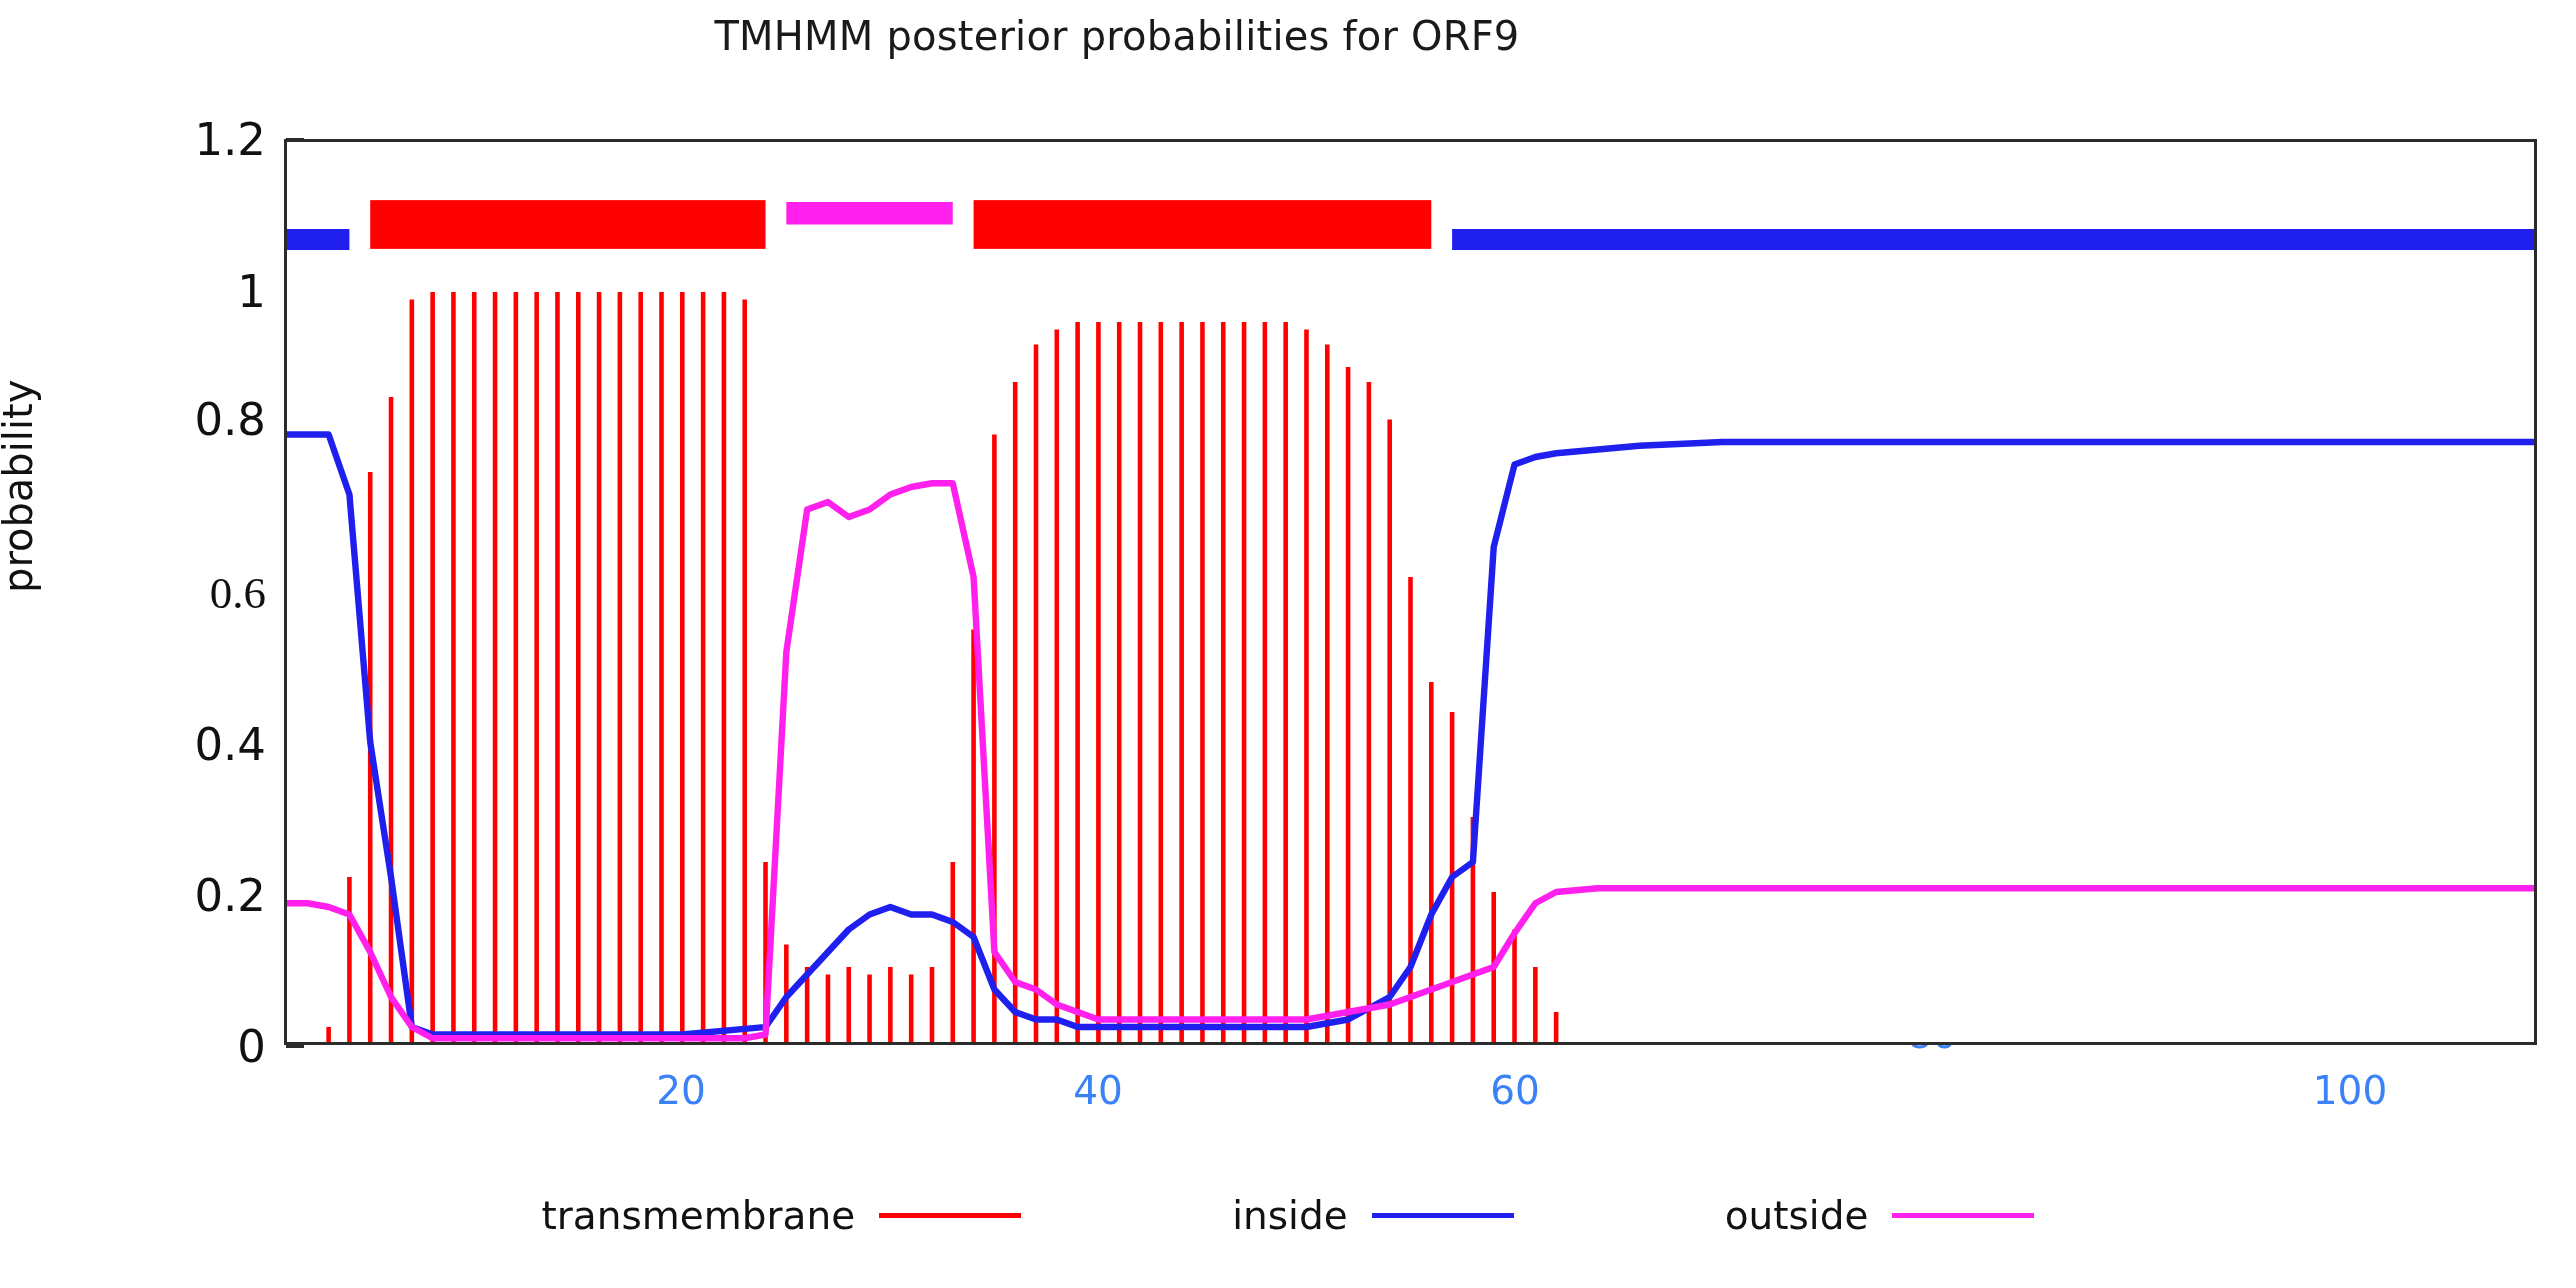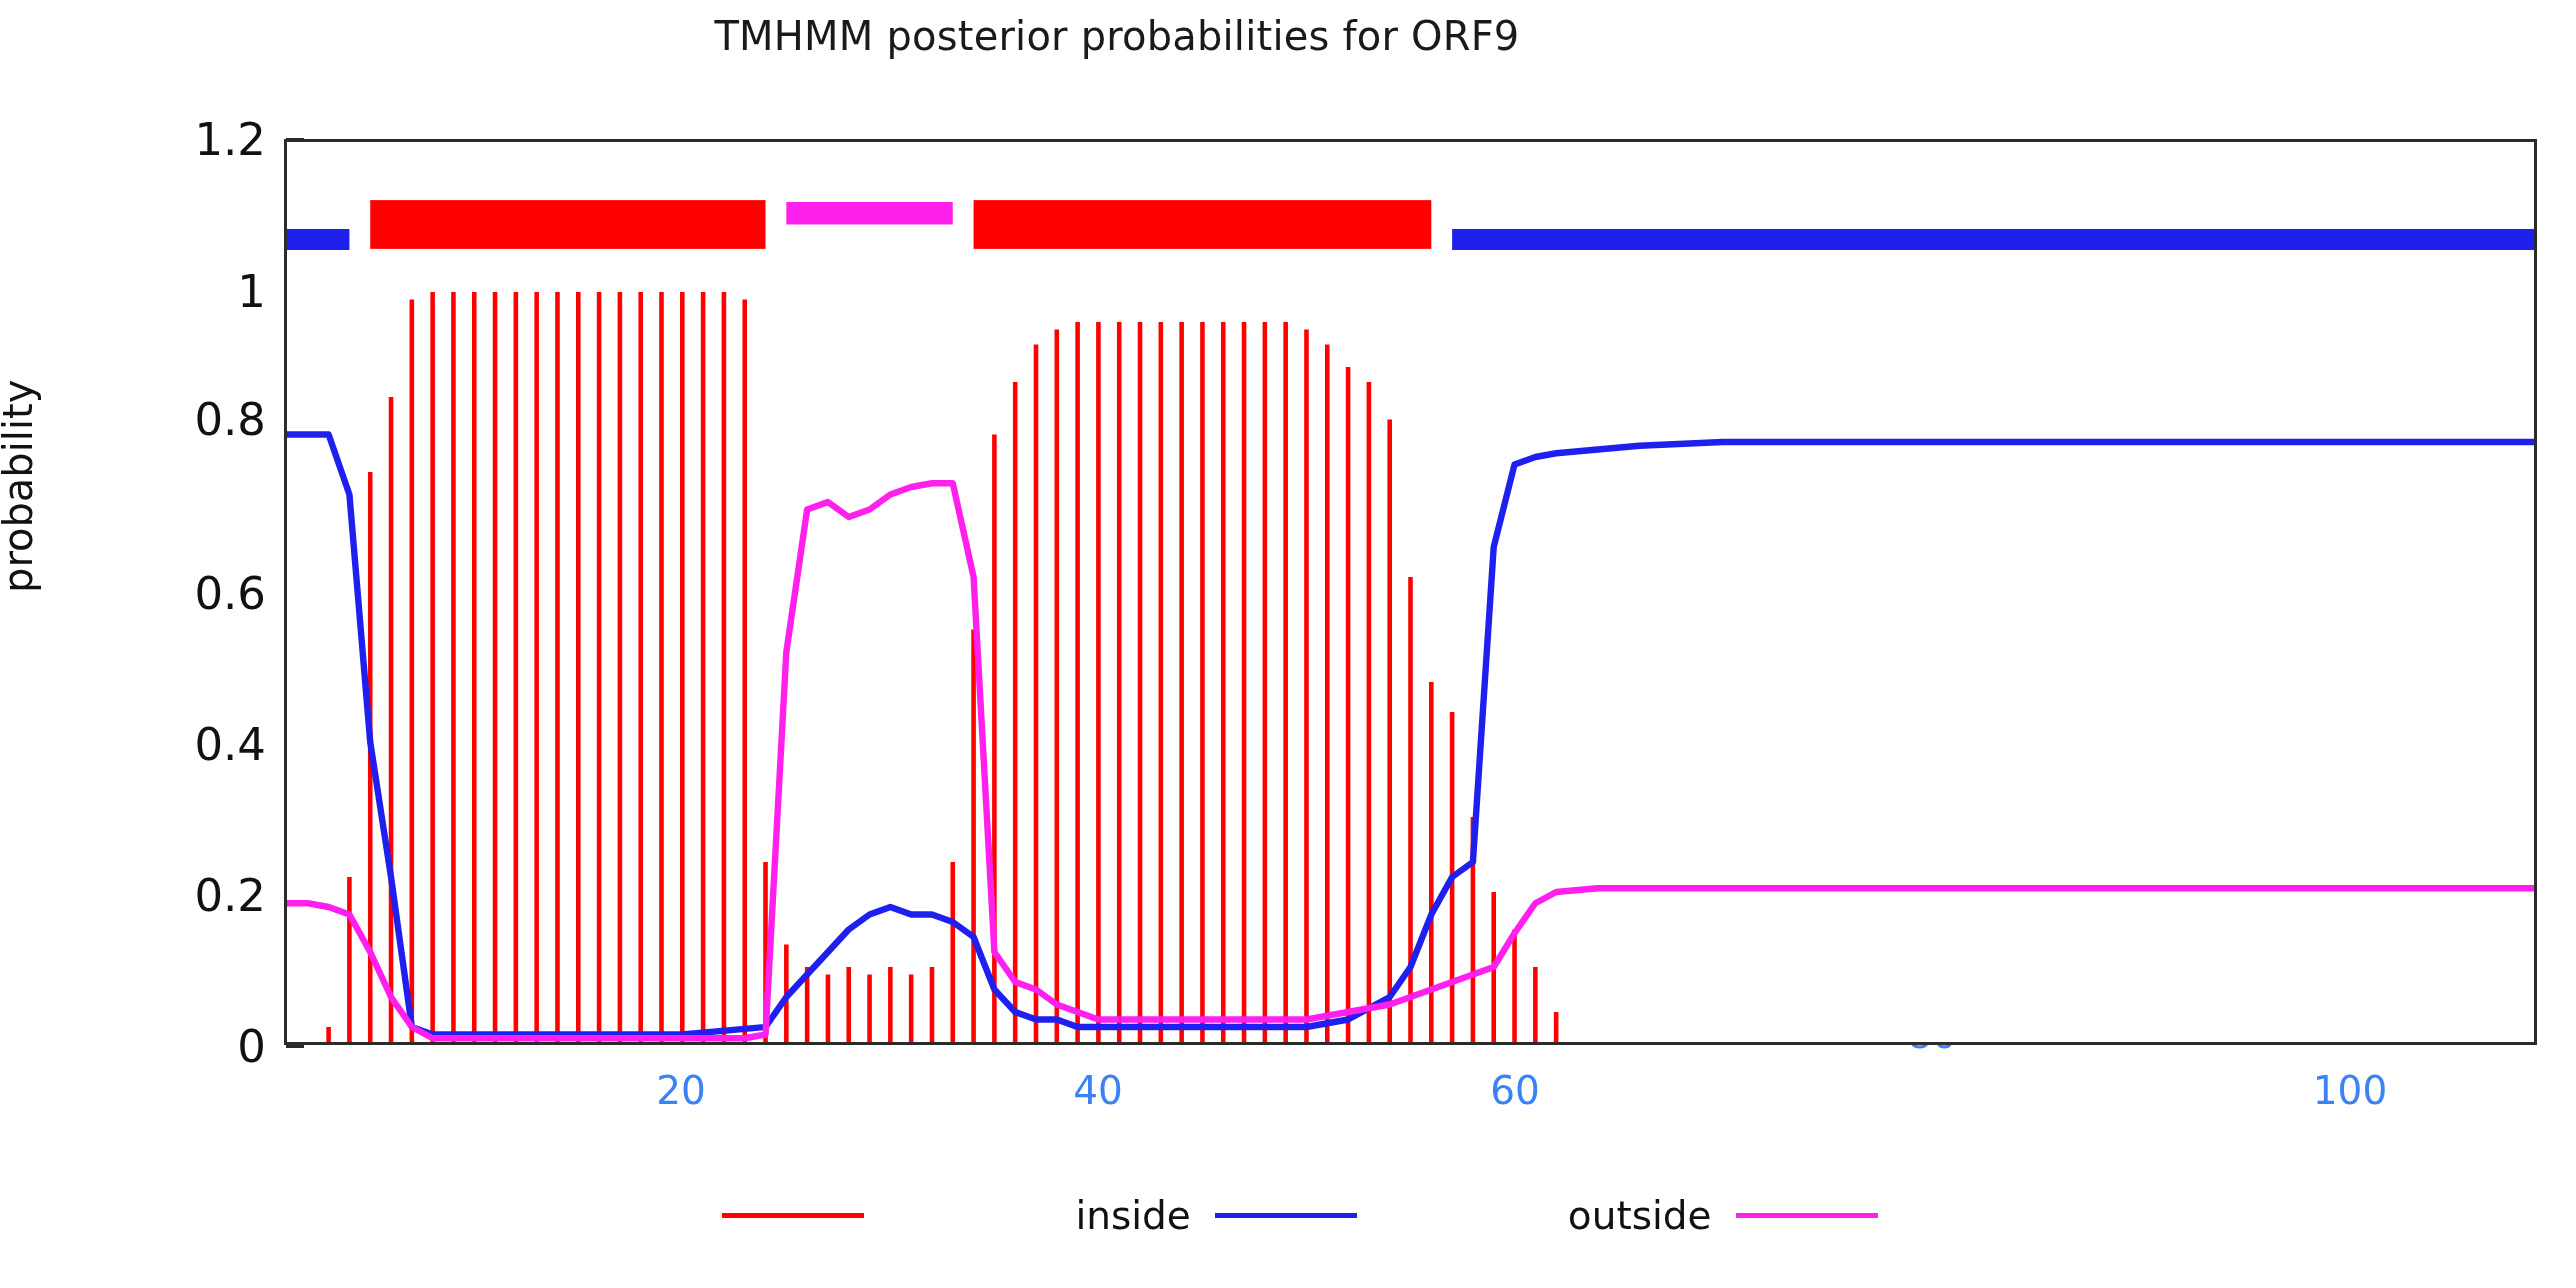--- a/index.html
+++ b/index.html
@@ -61,21 +61,21 @@
 
   <div id="ylabel">probability</div>
 
   <div id="yticks">
       <div class="ytick-label" style="left: 92px; top: 1046px;">0</div>
       <div class="ytick-mark" style="left: 286px; top: 1044px;"></div>
       <div class="ytick-label" style="left: 92px; top: 895px;">0.2</div>
       <div class="ytick-mark" style="left: 286px; top: 893px;"></div>
       <div class="ytick-label" style="left: 92px; top: 744px;">0.4</div>
       <div class="ytick-mark" style="left: 286px; top: 742px;"></div>
-      <div class="ytick-label" style="left: 92px; top: 593px;">0.6</div>
+      <div class="ytick-label" style="left: 92px; top: 593px; font-family: Liberation Serif, serif;">0.6</div>
       <div class="ytick-mark" style="left: 286px; top: 591px;"></div>
       <div class="ytick-label" style="left: 92px; top: 419px;">0.8</div>
       <div class="ytick-mark" style="left: 286px; top: 440px;"></div>
       <div class="ytick-label" style="left: 92px; top: 291px;">1</div>
       <div class="ytick-mark" style="left: 286px; top: 289px;"></div>
       <div class="ytick-label" style="left: 92px; top: 139px;">1.2</div>
       <div class="ytick-mark" style="left: 286px; top: 138px;"></div>
     </div>
   <div id="xticks">
       <div class="xtick-label" style="left: 681px; top: 1068px;">20</div>
@@ -163,20 +163,21 @@
             <rect x="545.7777777777777" y="65.86666666666659" width="181.92592592592598" height="24.700000000000003" fill="#ff20ee"></rect>
             <rect x="750.4444444444445" y="63.80833333333327" width="500.2962962962964" height="53.516666666666666" fill="#ff0000"></rect>
             <rect x="1273.4814814814815" y="95.50666666666663" width="1182.5185185185185" height="23.053333333333335" fill="#2020ee"></rect>
           </g>
         </svg>
     </div>
   </div>
 
   <div id="legend">
       <div class="legend-entry">
+        <span class="legend-label">transmembrane</span>
         <span class="legend-swatch" style="background: rgb(255, 0, 0);"></span>
       </div>
       <div class="legend-gap"></div>
       <div class="legend-entry">
         <span class="legend-label">inside</span>
         <span class="legend-swatch" style="background: rgb(32, 32, 238);"></span>
       </div>
       <div class="legend-gap"></div>
       <div class="legend-entry">
         <span class="legend-label">outside</span>

